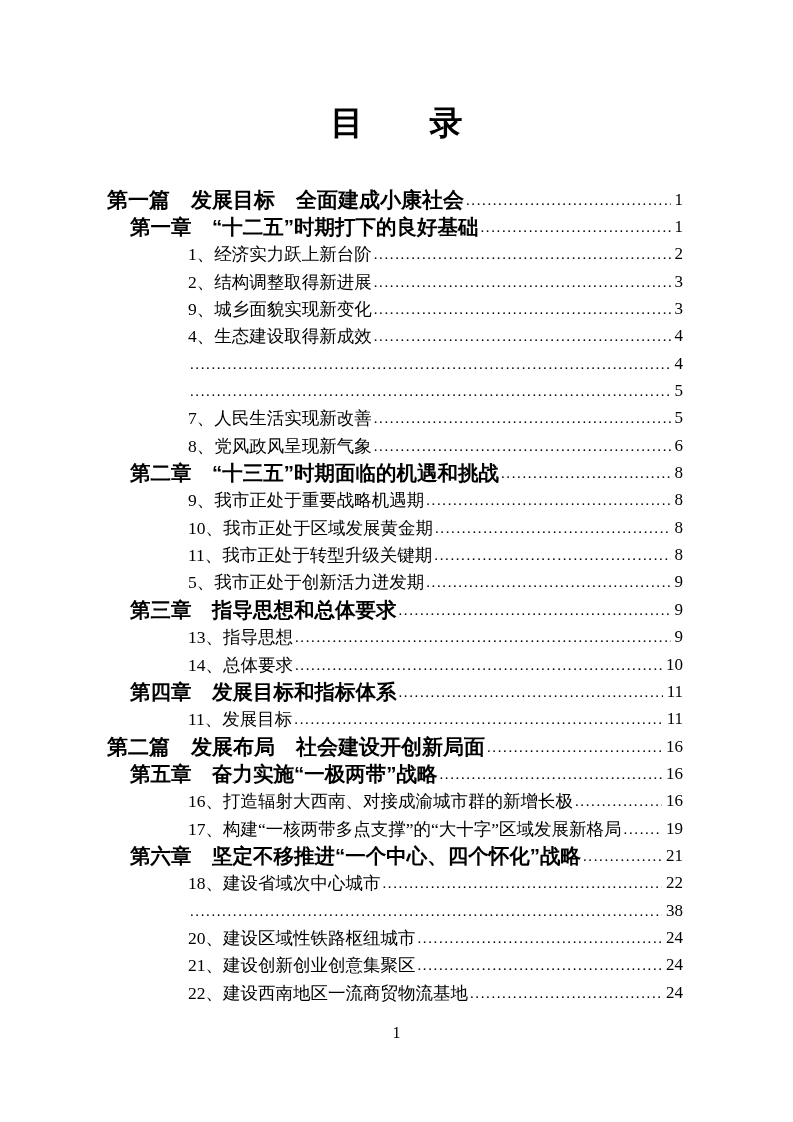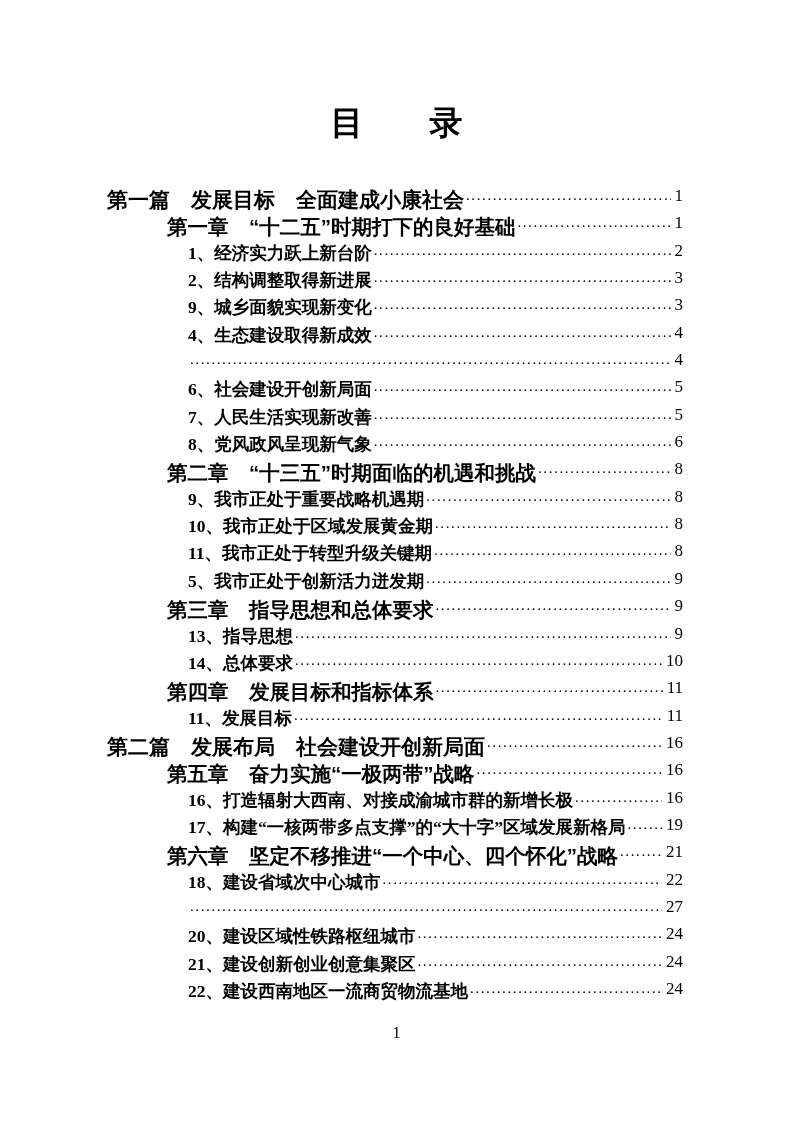--- a/index.html
+++ b/index.html
@@ -11,36 +11,36 @@
   .doc-title{
     position:absolute;top:101px;left:0;width:100%;margin:0;
     text-align:center;font-size:33px;font-weight:bold;
     font-family:"Liberation Serif","DejaVu Serif",serif;
     color:#000;
   }
   .toc{
     position:absolute;top:186px;left:107px;right:110px;
   }
   .toc-row{
-    display:flex;align-items:flex-start;height:27.35px;
+    display:flex;align-items:center;height:27.35px;
   }
   .toc-label{white-space:nowrap;color:#000;}
   .level-part .toc-label{
     font-family:"Liberation Sans","DejaVu Sans",sans-serif;
     font-weight:bold;font-size:21px;
   }
   .level-chapter{padding-left:23px;}
   .level-chapter .toc-label{
     font-family:"Liberation Sans","DejaVu Sans",sans-serif;
-    font-weight:bold;font-size:20.5px;margin-left:37px;
+    font-weight:bold;font-size:20.5px;
   }
   .level-item{padding-left:81px;}
   .level-item .toc-label{
     font-family:"Liberation Serif","DejaVu Serif",serif;
-    font-weight:bold;font-size:17.5px;
+    font-weight:normal;font-size:17.5px;
   }
   .toc-leader{
     flex:1;overflow:hidden;white-space:nowrap;
     margin:0 4px 0 2px;
   }
   .toc-leader::after{
     content:"......................................................................................................................................................................................";
     font-family:"Liberation Serif","DejaVu Serif",serif;
     font-size:15px;letter-spacing:1.6px;color:#000;
   }
@@ -88,21 +88,20 @@
       <div class="toc-row level-item">
         <span class="toc-label">4、生态建设取得新成效</span>
         <span class="toc-leader"></span>
         <span class="toc-page">4</span>
       </div>
       <div class="toc-row level-item">
         <span class="toc-leader"></span>
         <span class="toc-page">4</span>
       </div>
       <div class="toc-row level-item">
-        <span class="toc-label">6、社会建设开创新局面</span>
         <span class="toc-leader"></span>
         <span class="toc-page">5</span>
       </div>
       <div class="toc-row level-item">
         <span class="toc-label">7、人民生活实现新改善</span>
         <span class="toc-leader"></span>
         <span class="toc-page">5</span>
       </div>
       <div class="toc-row level-item">
         <span class="toc-label">8、党风政风呈现新气象</span>
@@ -184,21 +183,21 @@
         <span class="toc-leader"></span>
         <span class="toc-page">21</span>
       </div>
       <div class="toc-row level-item">
         <span class="toc-label">18、建设省域次中心城市</span>
         <span class="toc-leader"></span>
         <span class="toc-page">22</span>
       </div>
       <div class="toc-row level-item">
         <span class="toc-leader"></span>
-        <span class="toc-page">27</span>
+        <span class="toc-page">38</span>
       </div>
       <div class="toc-row level-item">
         <span class="toc-label">20、建设区域性铁路枢纽城市</span>
         <span class="toc-leader"></span>
         <span class="toc-page">24</span>
       </div>
       <div class="toc-row level-item">
         <span class="toc-label">21、建设创新创业创意集聚区</span>
         <span class="toc-leader"></span>
         <span class="toc-page">24</span>

